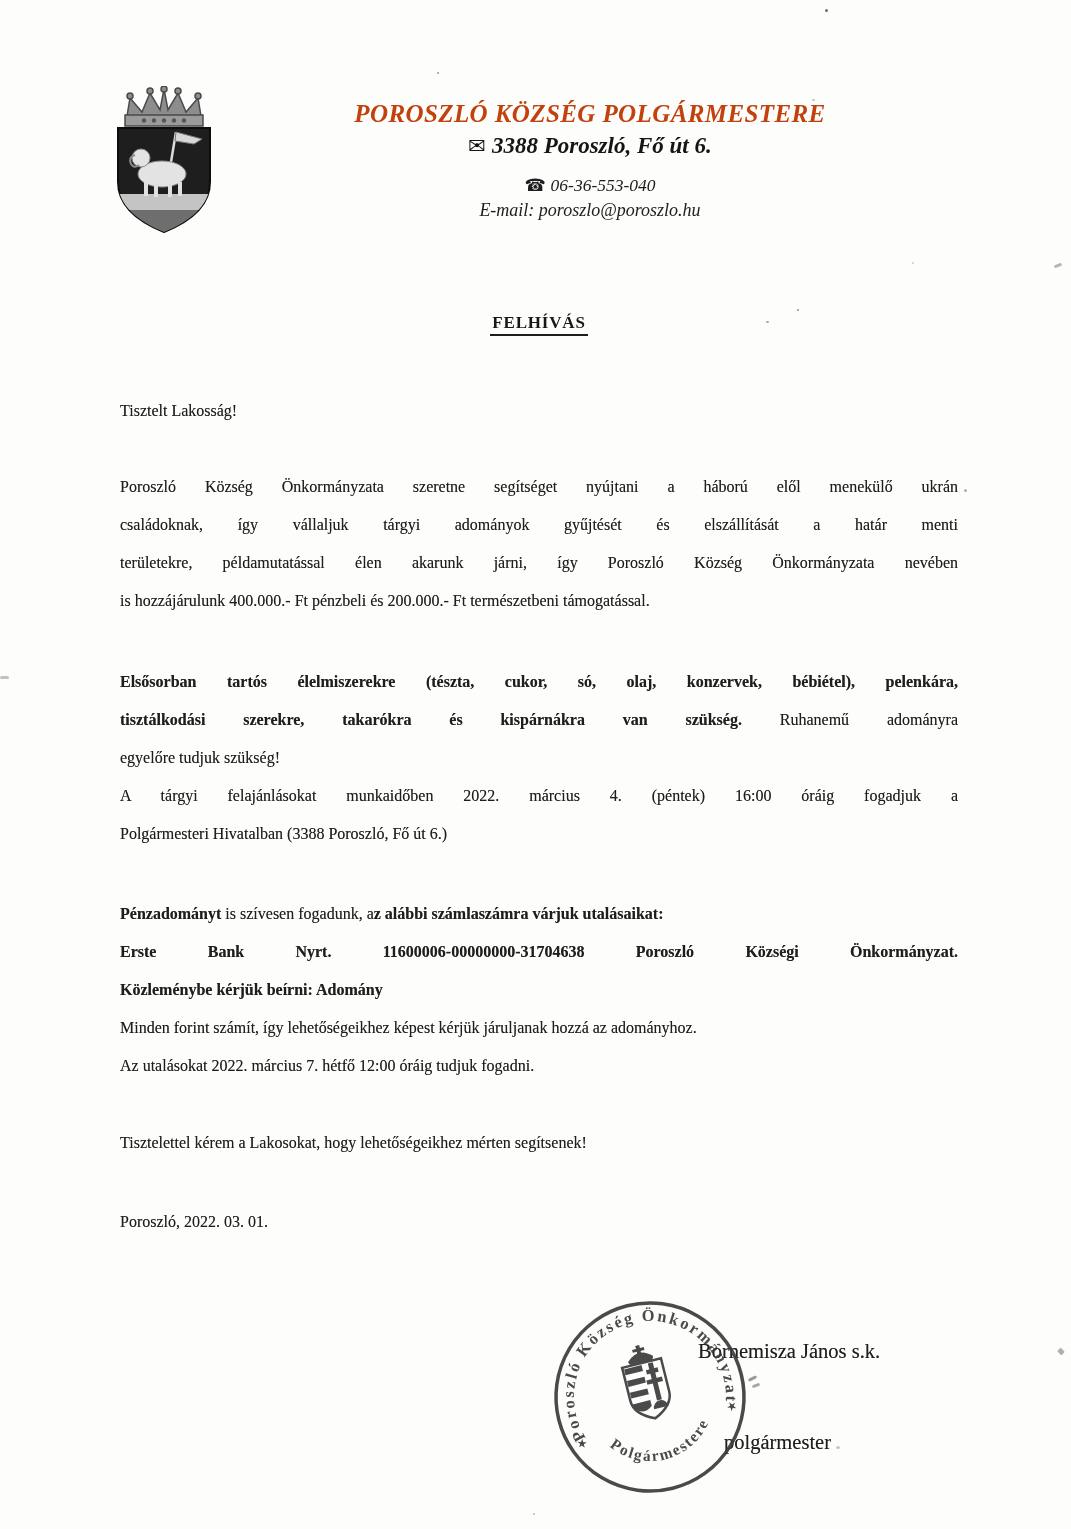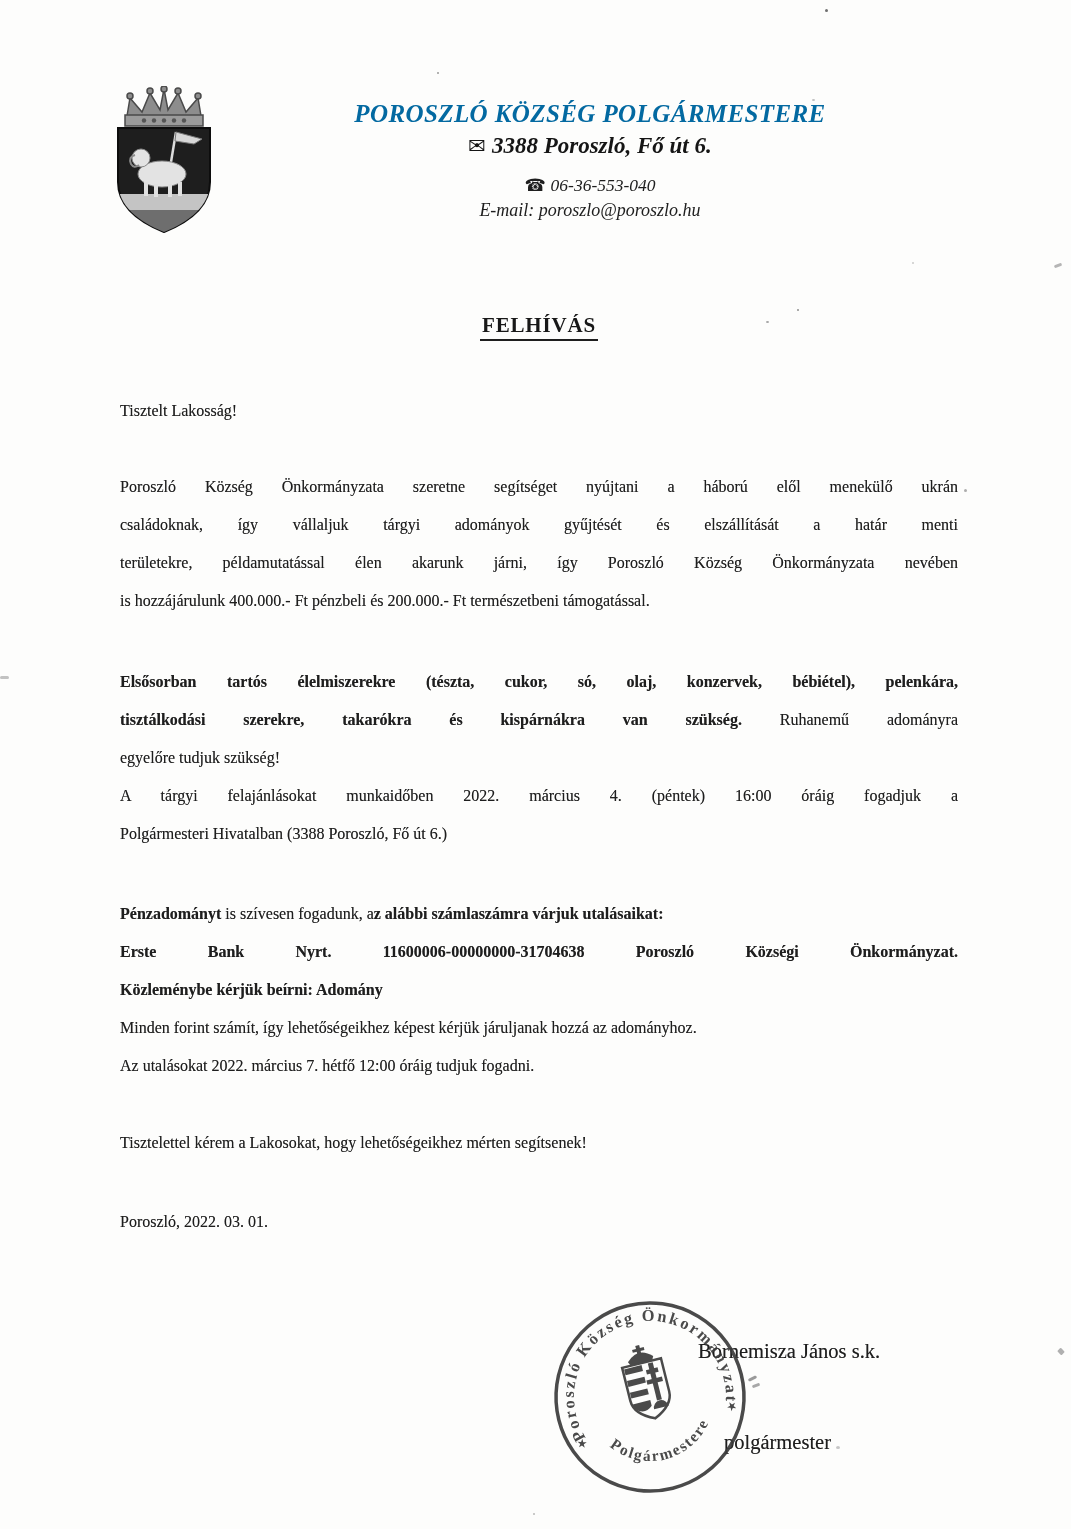--- a/index.html
+++ b/index.html
@@ -9,30 +9,30 @@
     margin:0 auto;
     background:#fdfdfc;
     overflow:hidden;
     font-family:"Liberation Serif", serif;
     color:#1e1e1e;
   }
   .abs{position:absolute;}
   
   .arms{left:110px;top:86px;width:108px;height:148px;}
   .head-text{left:300px;top:100px;width:580px;text-align:center;}
-  .org{font-size:25px;font-weight:bold;font-style:italic;letter-spacing:.4px;color:#0369a1;}
+  .org{font-size:25px;font-weight:bold;font-style:italic;letter-spacing:.4px;color:#c2410c;}
   .addr{font-size:23px;font-weight:bold;font-style:italic;margin-top:5px;color:#151515;}
   .addr .env{font-style:normal;font-family:"DejaVu Sans",sans-serif;font-size:21px;margin-right:6px;}
   .phone{font-size:17.5px;font-style:italic;margin-top:16px;}
   .phone .ph{font-style:normal;font-family:"DejaVu Sans",sans-serif;font-size:17px;margin-right:5px;}
   .email{font-size:18px;font-style:italic;margin-top:4px;}
   
   .doc-title{left:120px;top:313px;width:838px;text-align:center;}
   .doc-title span{
-    font-size:21px;font-weight:bold;letter-spacing:.8px;
+    font-size:17px;font-weight:bold;letter-spacing:.8px;
     border-bottom:2.5px solid #1e1e1e;padding:0 2px 2px 2px;color:#181818;
   }
   
   .txtblock{left:120px;width:838px;}
   .ln{font-size:16px;line-height:38px;white-space:normal;
       text-shadow:0 0 .5px rgba(25,25,25,.5);}
   .stretch{text-align:justify;text-align-last:justify;}
   .b{font-weight:bold;}
   .salutation{top:392px;}
   .para1{top:468px;}

